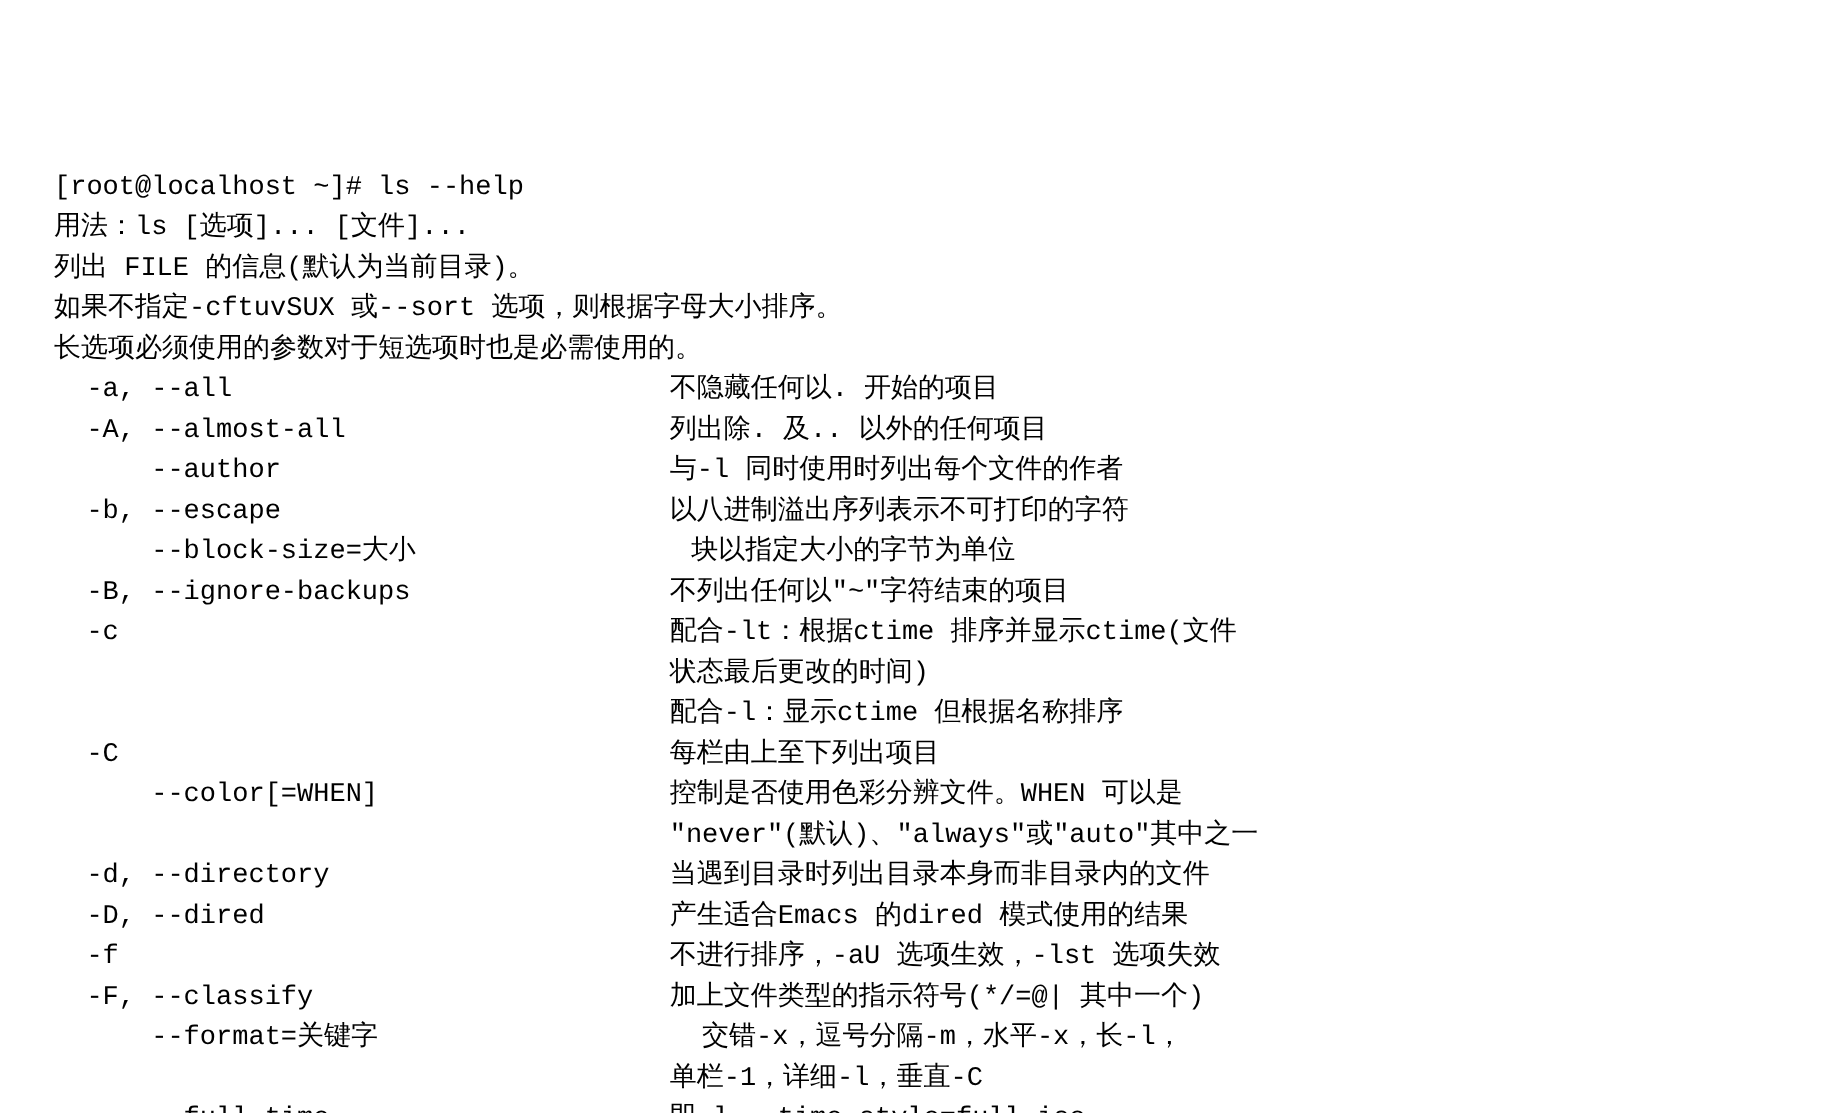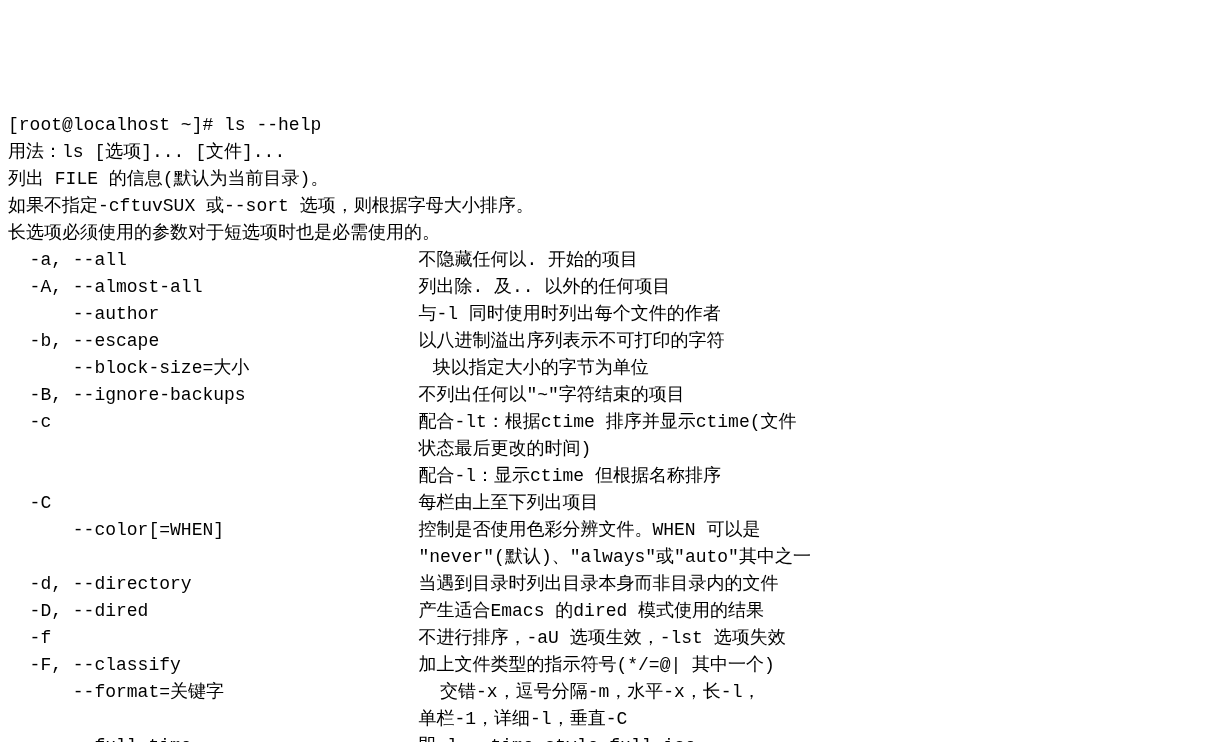--- a/index.html
+++ b/index.html
@@ -14,20 +14,21 @@
       line-height: 1.5;
       color: #000000;
       padding: 4px 8px;
       white-space: pre;
     }
     .terminal {
       font-family: "Courier New", Consolas, monospace;
     }
     .line {
       display: block;
+      margin-left: 28px;
     }
   </style>
 </head>
 <body>
 
 
 
 <div class="terminal"><span class="line"><span>[root@localhost ~]# </span><span>ls --help</span></span><span class="line">用法：ls [选项]... [文件]...</span><span class="line">列出 FILE 的信息(默认为当前目录)。</span><span class="line">如果不指定-cftuvSUX 或--sort 选项，则根据字母大小排序。</span><span class="line"></span><span class="line">长选项必须使用的参数对于短选项时也是必需使用的。</span><div id="options-container"><span class="line">  -a, --all                           不隐藏任何以. 开始的项目</span><span class="line">  -A, --almost-all                    列出除. 及.. 以外的任何项目</span><span class="line">      --author                        与-l 同时使用时列出每个文件的作者</span><span class="line">  -b, --escape                        以八进制溢出序列表示不可打印的字符</span><span class="line">      --block-size=大小                 块以指定大小的字节为单位</span><span class="line">  -B, --ignore-backups                不列出任何以"~"字符结束的项目</span><span class="line">  -c                                  配合-lt：根据ctime 排序并显示ctime(文件</span><span class="line">                                      状态最后更改的时间)</span><span class="line">                                      配合-l：显示ctime 但根据名称排序</span><span class="line">  -C                                  每栏由上至下列出项目</span><span class="line">      --color[=WHEN]                  控制是否使用色彩分辨文件。WHEN 可以是</span><span class="line">                                      "never"(默认)、"always"或"auto"其中之一</span><span class="line">  -d, --directory                     当遇到目录时列出目录本身而非目录内的文件</span><span class="line">  -D, --dired                         产生适合Emacs 的dired 模式使用的结果</span><span class="line">  -f                                  不进行排序，-aU 选项生效，-lst 选项失效</span><span class="line">  -F, --classify                      加上文件类型的指示符号(*/=@| 其中一个)</span><span class="line">      --format=关键字                    交错-x，逗号分隔-m，水平-x，长-l，</span><span class="line">                                      单栏-1，详细-l，垂直-C</span><span class="line">      --full-time                     即-l --time-style=full-iso</span></div></div>
 
 

